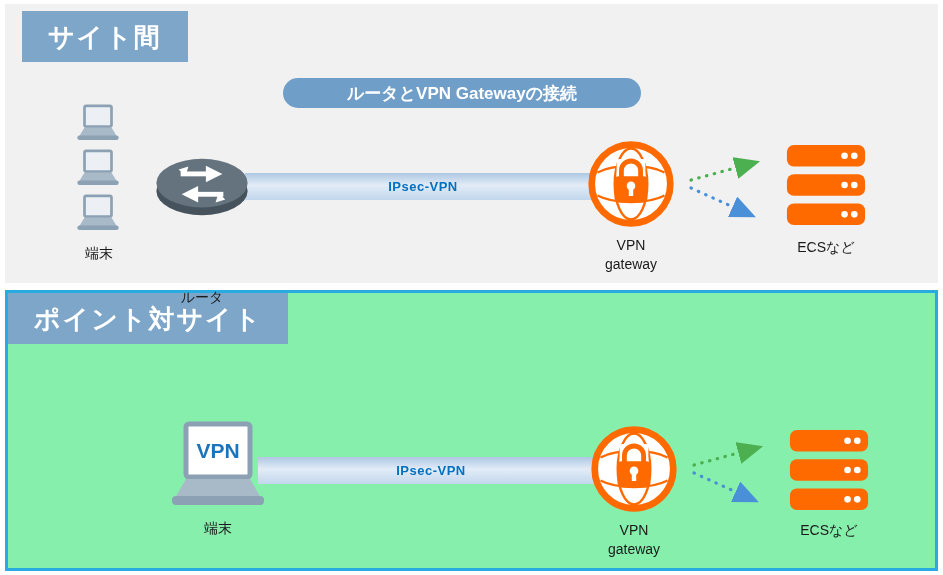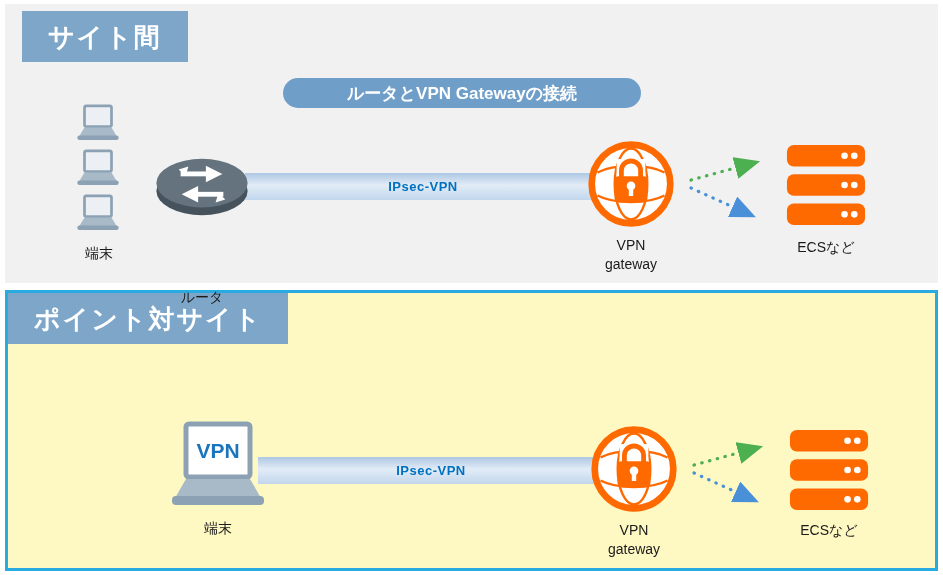--- a/index.html
+++ b/index.html
@@ -3,21 +3,21 @@
 <meta charset="utf-8">
 <style>
   * { margin:0; padding:0; box-sizing:border-box; }
   html,body { background:#ffffff; }
   body { font-family:"Liberation Sans","DejaVu Sans",sans-serif; }
 
   .canvas { position:relative; width:943px; height:575px; background:#ffffff; overflow:hidden; }
 
   .panel { position:absolute; }
   .panel-top { left:5px; top:4px; width:933px; height:279px; background:#F1F1F1; }
-  .panel-bottom { left:5px; top:290px; width:933px; height:281px; background:#fef9c3; border:3px solid #29ABE2; }
+  .panel-bottom { left:5px; top:290px; width:933px; height:281px; background:#86efac; border:3px solid #29ABE2; }
 
   .title-badge {
     position:absolute; background:#7EA6C9; color:#ffffff;
     font-weight:bold; font-size:26px; line-height:1; padding:13px 26px 12px;
     letter-spacing:2px; white-space:nowrap;
   }
 
   .pill {
     position:absolute; height:30px; border-radius:15px; background:#6F9EC9;
     color:#ffffff; font-weight:bold; font-size:17px;

